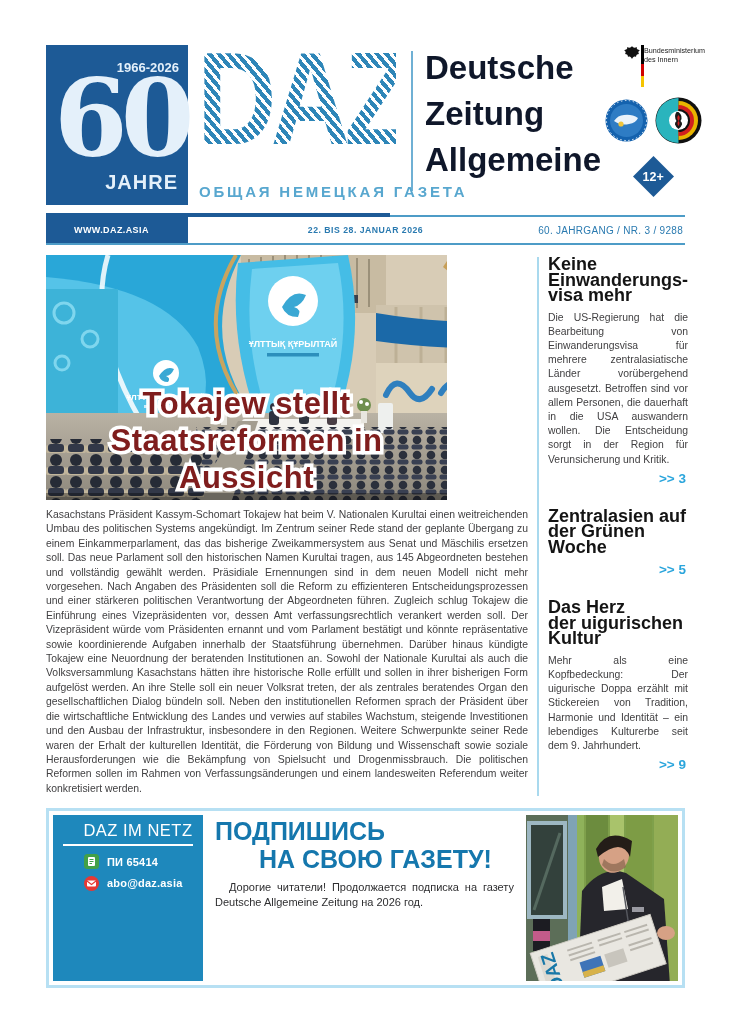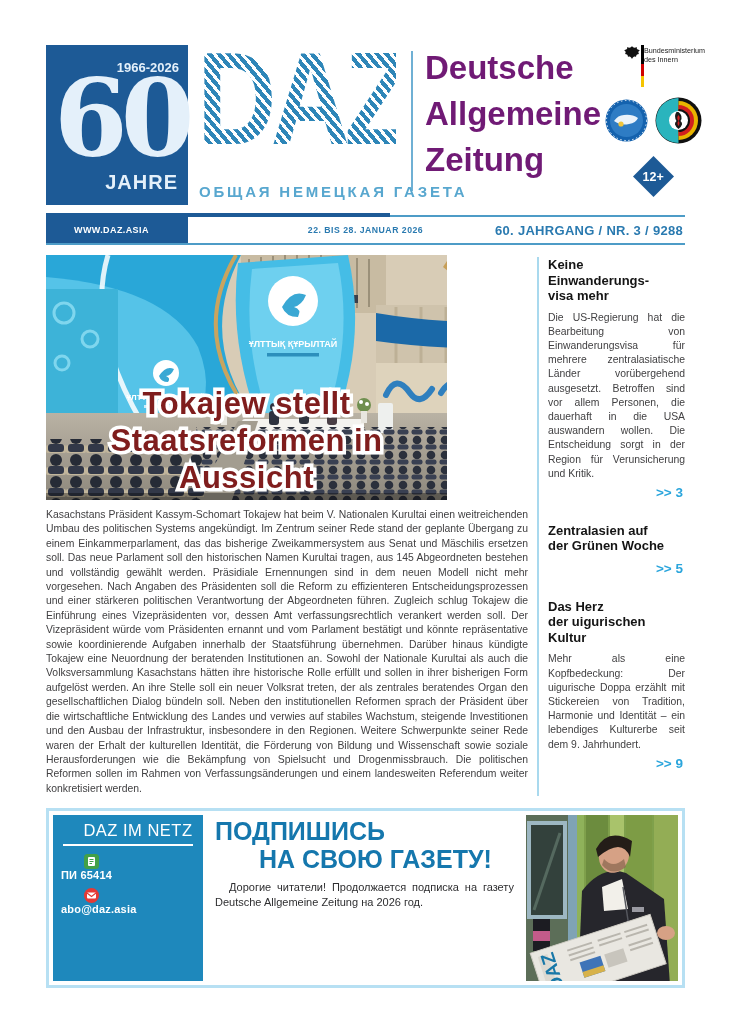--- a/index.html
+++ b/index.html
@@ -15,66 +15,66 @@
   .logo60 .jahre{position:absolute;right:10px;bottom:11px;font-size:20px;font-weight:bold;letter-spacing:1px;}
 
   .mast{flex:none;width:212px;margin-left:9px;position:relative;overflow:visible;}
   .daz-big{font-size:117px;font-weight:bold;line-height:1;letter-spacing:-6px;margin-top:-12px;
            transform:scaleX(.94) scaleY(1.12);transform-origin:left top;
            background:repeating-linear-gradient(45deg,#2e86b8 0,#2e86b8 4px,#ffffff 4px,#ffffff 7px);
            -webkit-background-clip:text;background-clip:text;color:transparent;}
   .daz-sub{position:absolute;left:2px;top:138px;font-size:15px;font-weight:bold;color:#58a7cf;letter-spacing:2.8px;white-space:nowrap;}
 
   .hsep{width:2px;background:#6fb0d4;height:140px;margin:6px 12px 0 2px;flex:none;}
-  .htitle{font-size:33px;font-weight:bold;color:#701a75;line-height:46px;margin-top:0;flex:none;}
+  .htitle{font-size:33px;font-weight:bold;color:#0f172a;line-height:46px;margin-top:0;flex:none;}
 
   .hlogos{margin-left:auto;display:flex;flex-direction:column;align-items:center;width:104px;flex:none;}
   .bmi{display:flex;gap:0;align-self:flex-end;}
   .bmi-stripe{width:3px;height:42px;background:linear-gradient(#000 0 46%,#d00000 46% 73%,#f5c400 73% 100%);flex:none;}
   .bmi-text{font-size:7.2px;line-height:8.6px;color:#222;padding-top:2px;}
   .emblems{display:flex;gap:7px;margin-top:10px;align-items:center;}
   .diamond{width:29px;height:29px;background:#1d5a96;transform:rotate(45deg);margin-top:14px;
            display:flex;align-items:center;justify-content:center;}
   .diamond span{transform:rotate(-45deg);color:#fff;font-weight:bold;font-size:12.5px;}
 
   
   .rule{display:flex;align-items:flex-end;margin-top:6px;}
   .rule .l{width:344px;height:4px;background:#1d5a96;}
   .rule .r{flex:1;height:2px;background:#4d9cc7;}
   .daterow{display:flex;align-items:stretch;border-bottom:2px solid #4d9cc7;height:26px;position:relative;}
   .dl{width:142px;background:#1d5a96;color:#fff;font-size:9px;font-weight:bold;letter-spacing:.4px;
       display:flex;align-items:center;padding-left:28px;box-sizing:border-box;flex:none;}
   .dc{position:absolute;left:0;right:0;top:0;bottom:0;display:flex;align-items:center;justify-content:center;
       color:#2a7ab0;font-size:8.7px;font-weight:bold;letter-spacing:.5px;pointer-events:none;}
-  .dr{margin-left:auto;color:#2a7ab0;font-size:13px;font-weight:bold;letter-spacing:.3px;
+  .dr{margin-left:auto;color:#2a7ab0;font-size:10px;font-weight:normal;letter-spacing:.3px;
       display:flex;align-items:center;padding-right:2px;}
 
   
   .main{display:flex;margin-top:10px;}
   .mcol{width:482px;flex:none;}
   .photo{position:relative;width:401px;height:245px;overflow:hidden;text-decoration:underline;}
   .photo svg{display:block;}
   .hlwrap{position:absolute;left:0;right:0;bottom:4px;text-align:center;}
   .hl{position:relative;z-index:0;font-size:31px;line-height:37px;font-weight:bold;color:#7f1d1d;letter-spacing:.5px;}
   .hl::before{content:attr(data-text);position:absolute;left:0;right:0;top:0;z-index:-1;
               -webkit-text-stroke:7px #ffffff;color:#fff;}
   .article{margin-top:8px;font-size:10.4px;line-height:14.4px;text-align:justify;color:#414042;}
 
   .scol{flex:1;border-left:2px solid #a9d9ee;margin-left:9px;padding-left:9px;margin-top:2px;}
   .sart{margin-bottom:23px;}
-  .sh{font-size:13px;line-height:15.5px;font-weight:bold;color:#141414;margin-bottom:7px;}
+  .sh{font-size:18px;line-height:15.5px;font-weight:bold;color:#141414;margin-bottom:7px;}
   .sb{font-size:10.4px;line-height:14.2px;text-align:justify;color:#414042;}
   .sref{text-align:right;color:#2aa5dc;font-size:13.5px;font-weight:bold;margin-top:4px;padding-right:2px;cursor:pointer;}
 
   
   .foot{margin-top:12px;border:3px solid #b7e0f3;display:flex;height:180px;box-sizing:border-box;padding:4px;}
   .netz{width:150px;flex:none;background:#1e88bc;color:#fff;padding-top:4px;box-sizing:border-box;overflow:hidden;}
   .netz-title{font-size:16.5px;font-weight:normal;text-align:center;letter-spacing:.5px;margin:2px 0 4px;padding-left:20px;}
   .netz-u{height:2px;background:#fff;margin:0 10px 8px;}
-  .nrow{display:flex;align-items:flex-start;margin-bottom:6.5px;flex-direction:column;}
+  .nrow{display:flex;align-items:center;margin-bottom:6.5px;}
   .nicons{width:46px;display:flex;justify-content:flex-end;gap:4px;flex:none;}
   .nicons svg{display:block;}
   .nlabel{font-size:11px;font-weight:bold;margin-left:8px;letter-spacing:.2px;cursor:pointer;}
 
   .sub{flex:1;padding:2px 12px 0 12px;box-sizing:border-box;overflow:hidden;}
   .sub-h1{font-size:25px;line-height:28px;font-weight:bold;color:#1577ad;}
   .sub-h2{font-size:25px;line-height:28px;font-weight:bold;color:#1577ad;margin-left:44px;}
   .sp{font-size:11px;line-height:14.4px;text-align:justify;color:#2e2e30;margin:0;text-indent:14px;}
   .sp.first{margin-top:7px;}
   .mphoto{width:152px;flex:none;overflow:hidden;}
@@ -94,22 +94,22 @@
 
     <div class="mast">
       <div class="daz-big">DAZ</div>
       <div class="daz-sub">ОБЩАЯ НЕМЕЦКАЯ ГАЗЕТА</div>
     </div>
 
     <div class="hsep"></div>
 
     <div class="htitle">
       <div>Deutsche</div>
+      <div>Zeitung</div>
       <div>Allgemeine</div>
-      <div>Zeitung</div>
     </div>
 
     <div class="hlogos">
       <div class="bmi">
         <span>
           <svg width="18" height="16" viewBox="0 0 18 16">
             <path d="M9,1 C10,3 12,3 14,2 C13,4 15,5 17,5 C15,6 15,8 16,9 C14,9 13,10 13,12 C11,11 10,12 9,14 C8,12 7,11 5,12 C5,10 4,9 2,9 C3,8 3,6 1,5 C3,5 5,4 4,2 C6,3 8,3 9,1 Z" fill="#111"></path>
             <circle cx="9" cy="7" r="2.2" fill="#111"></circle>
           </svg>
         </span>

